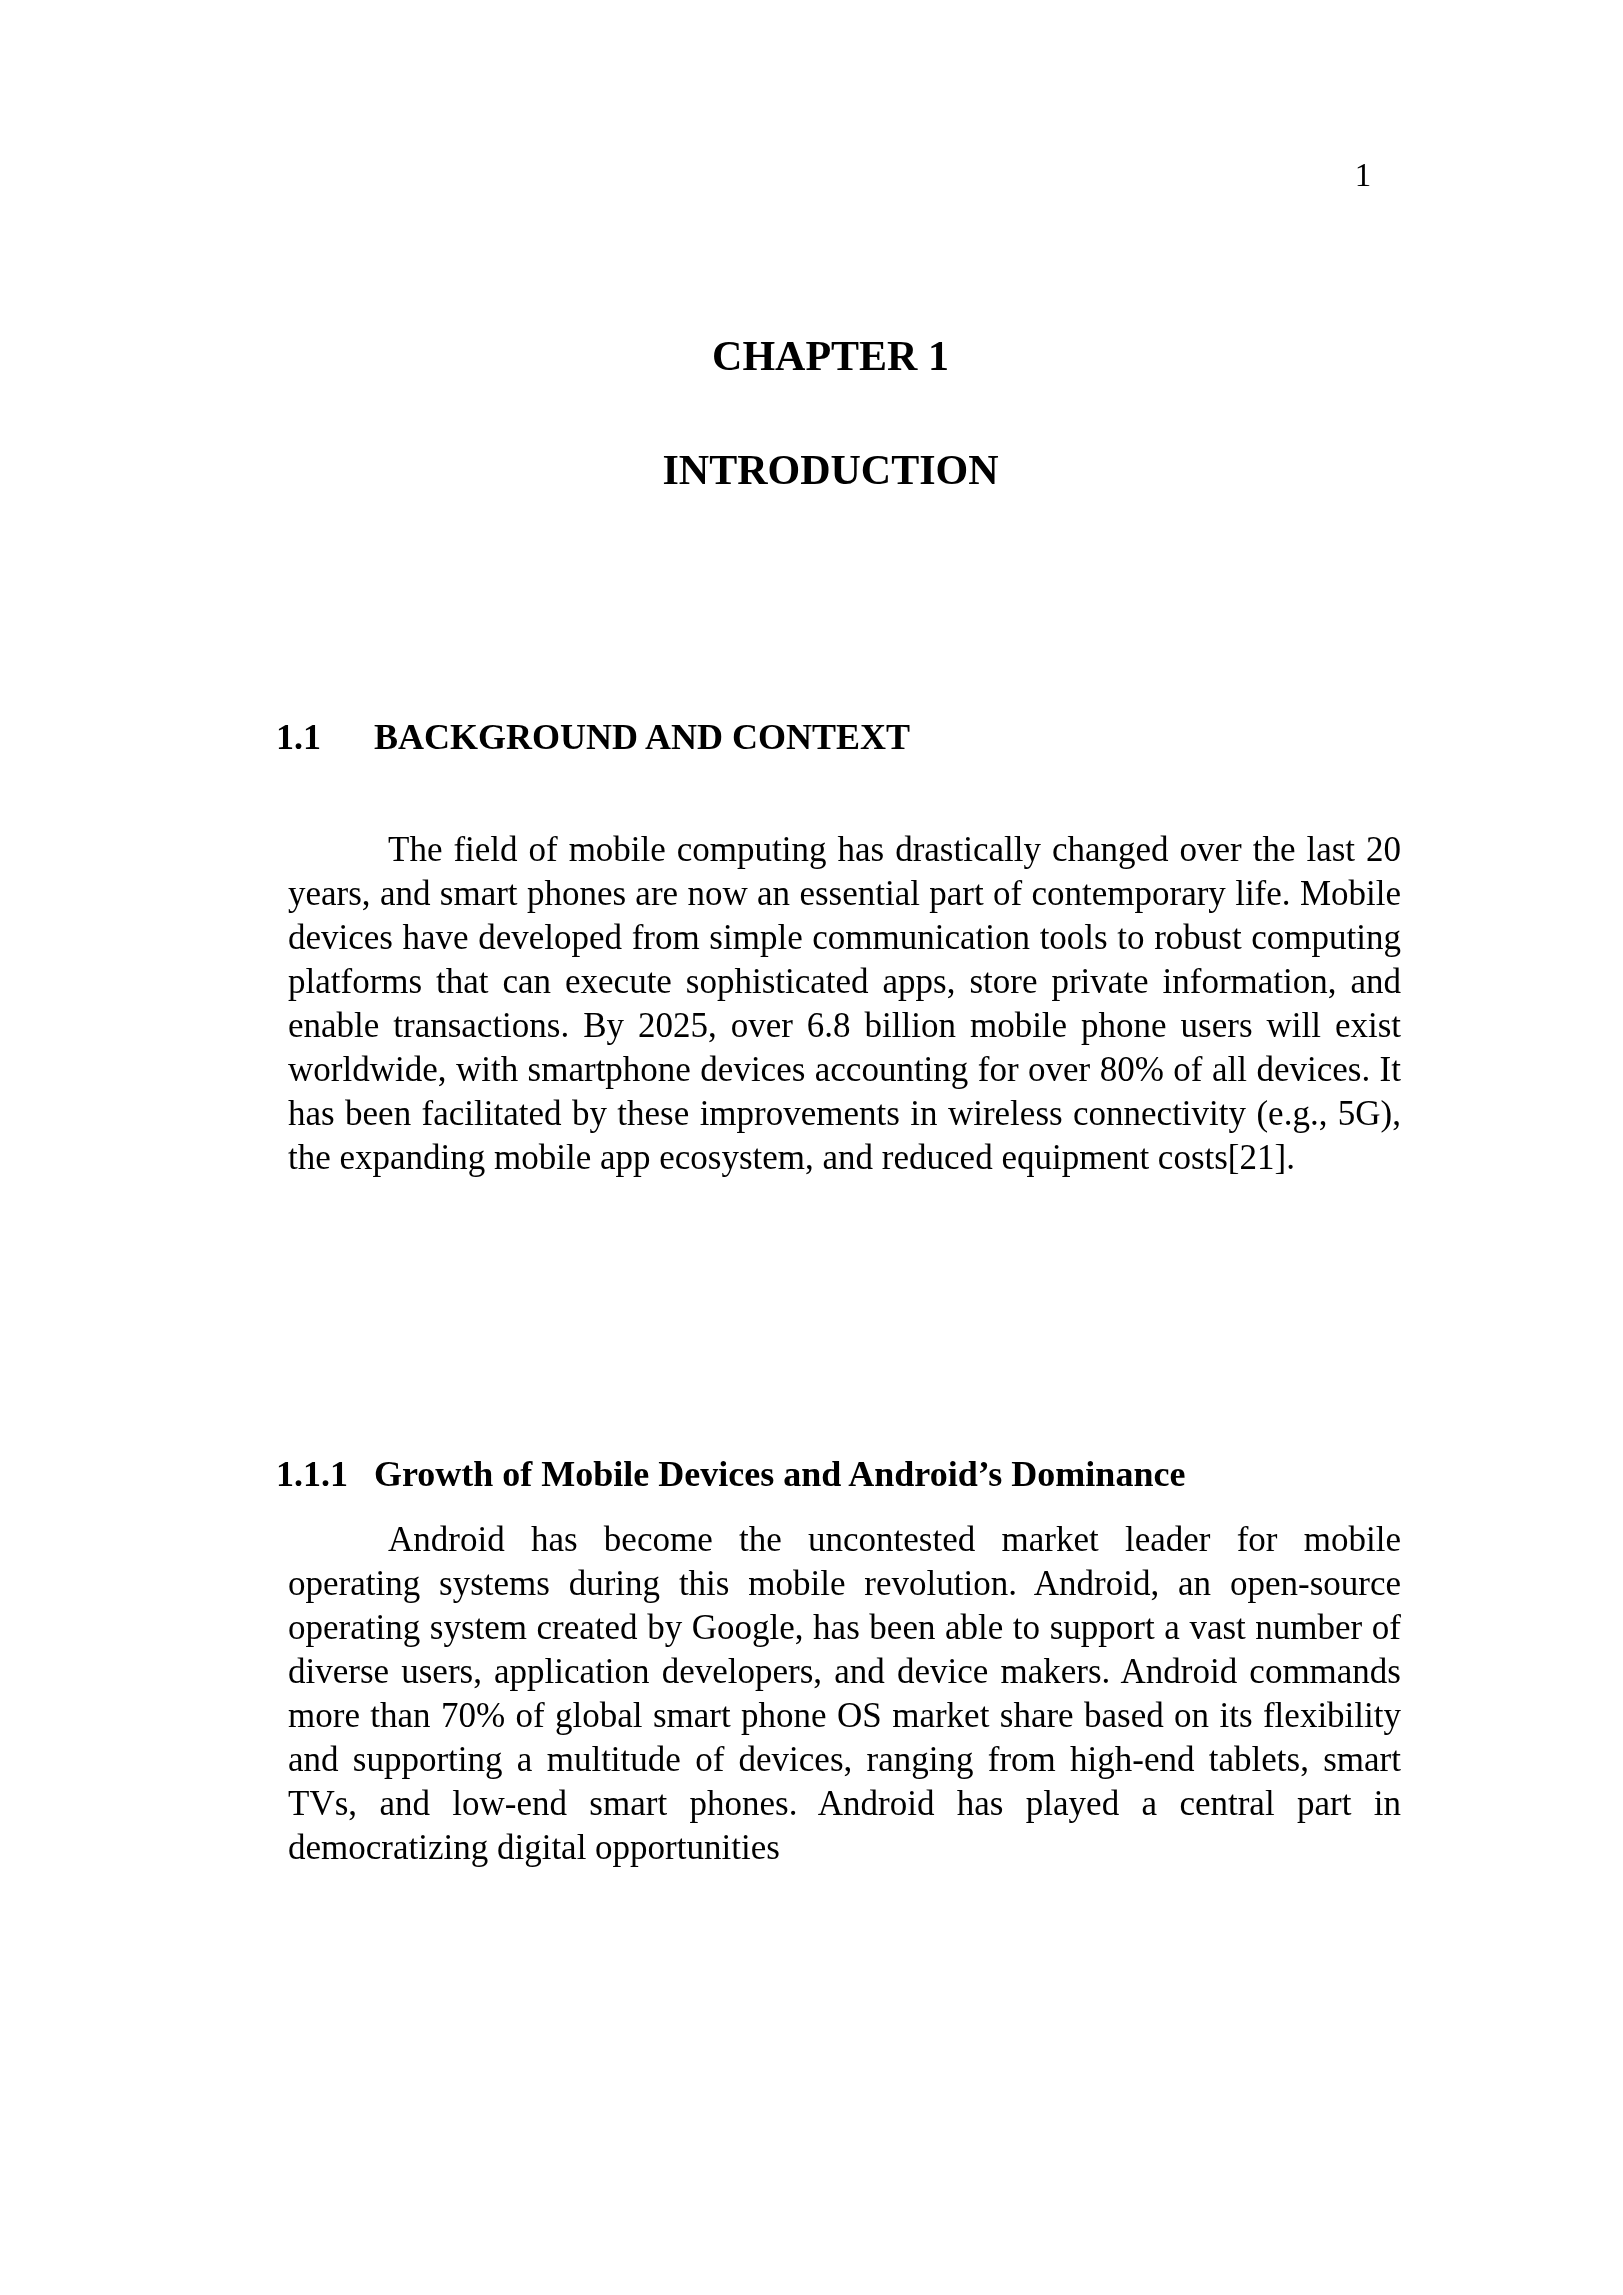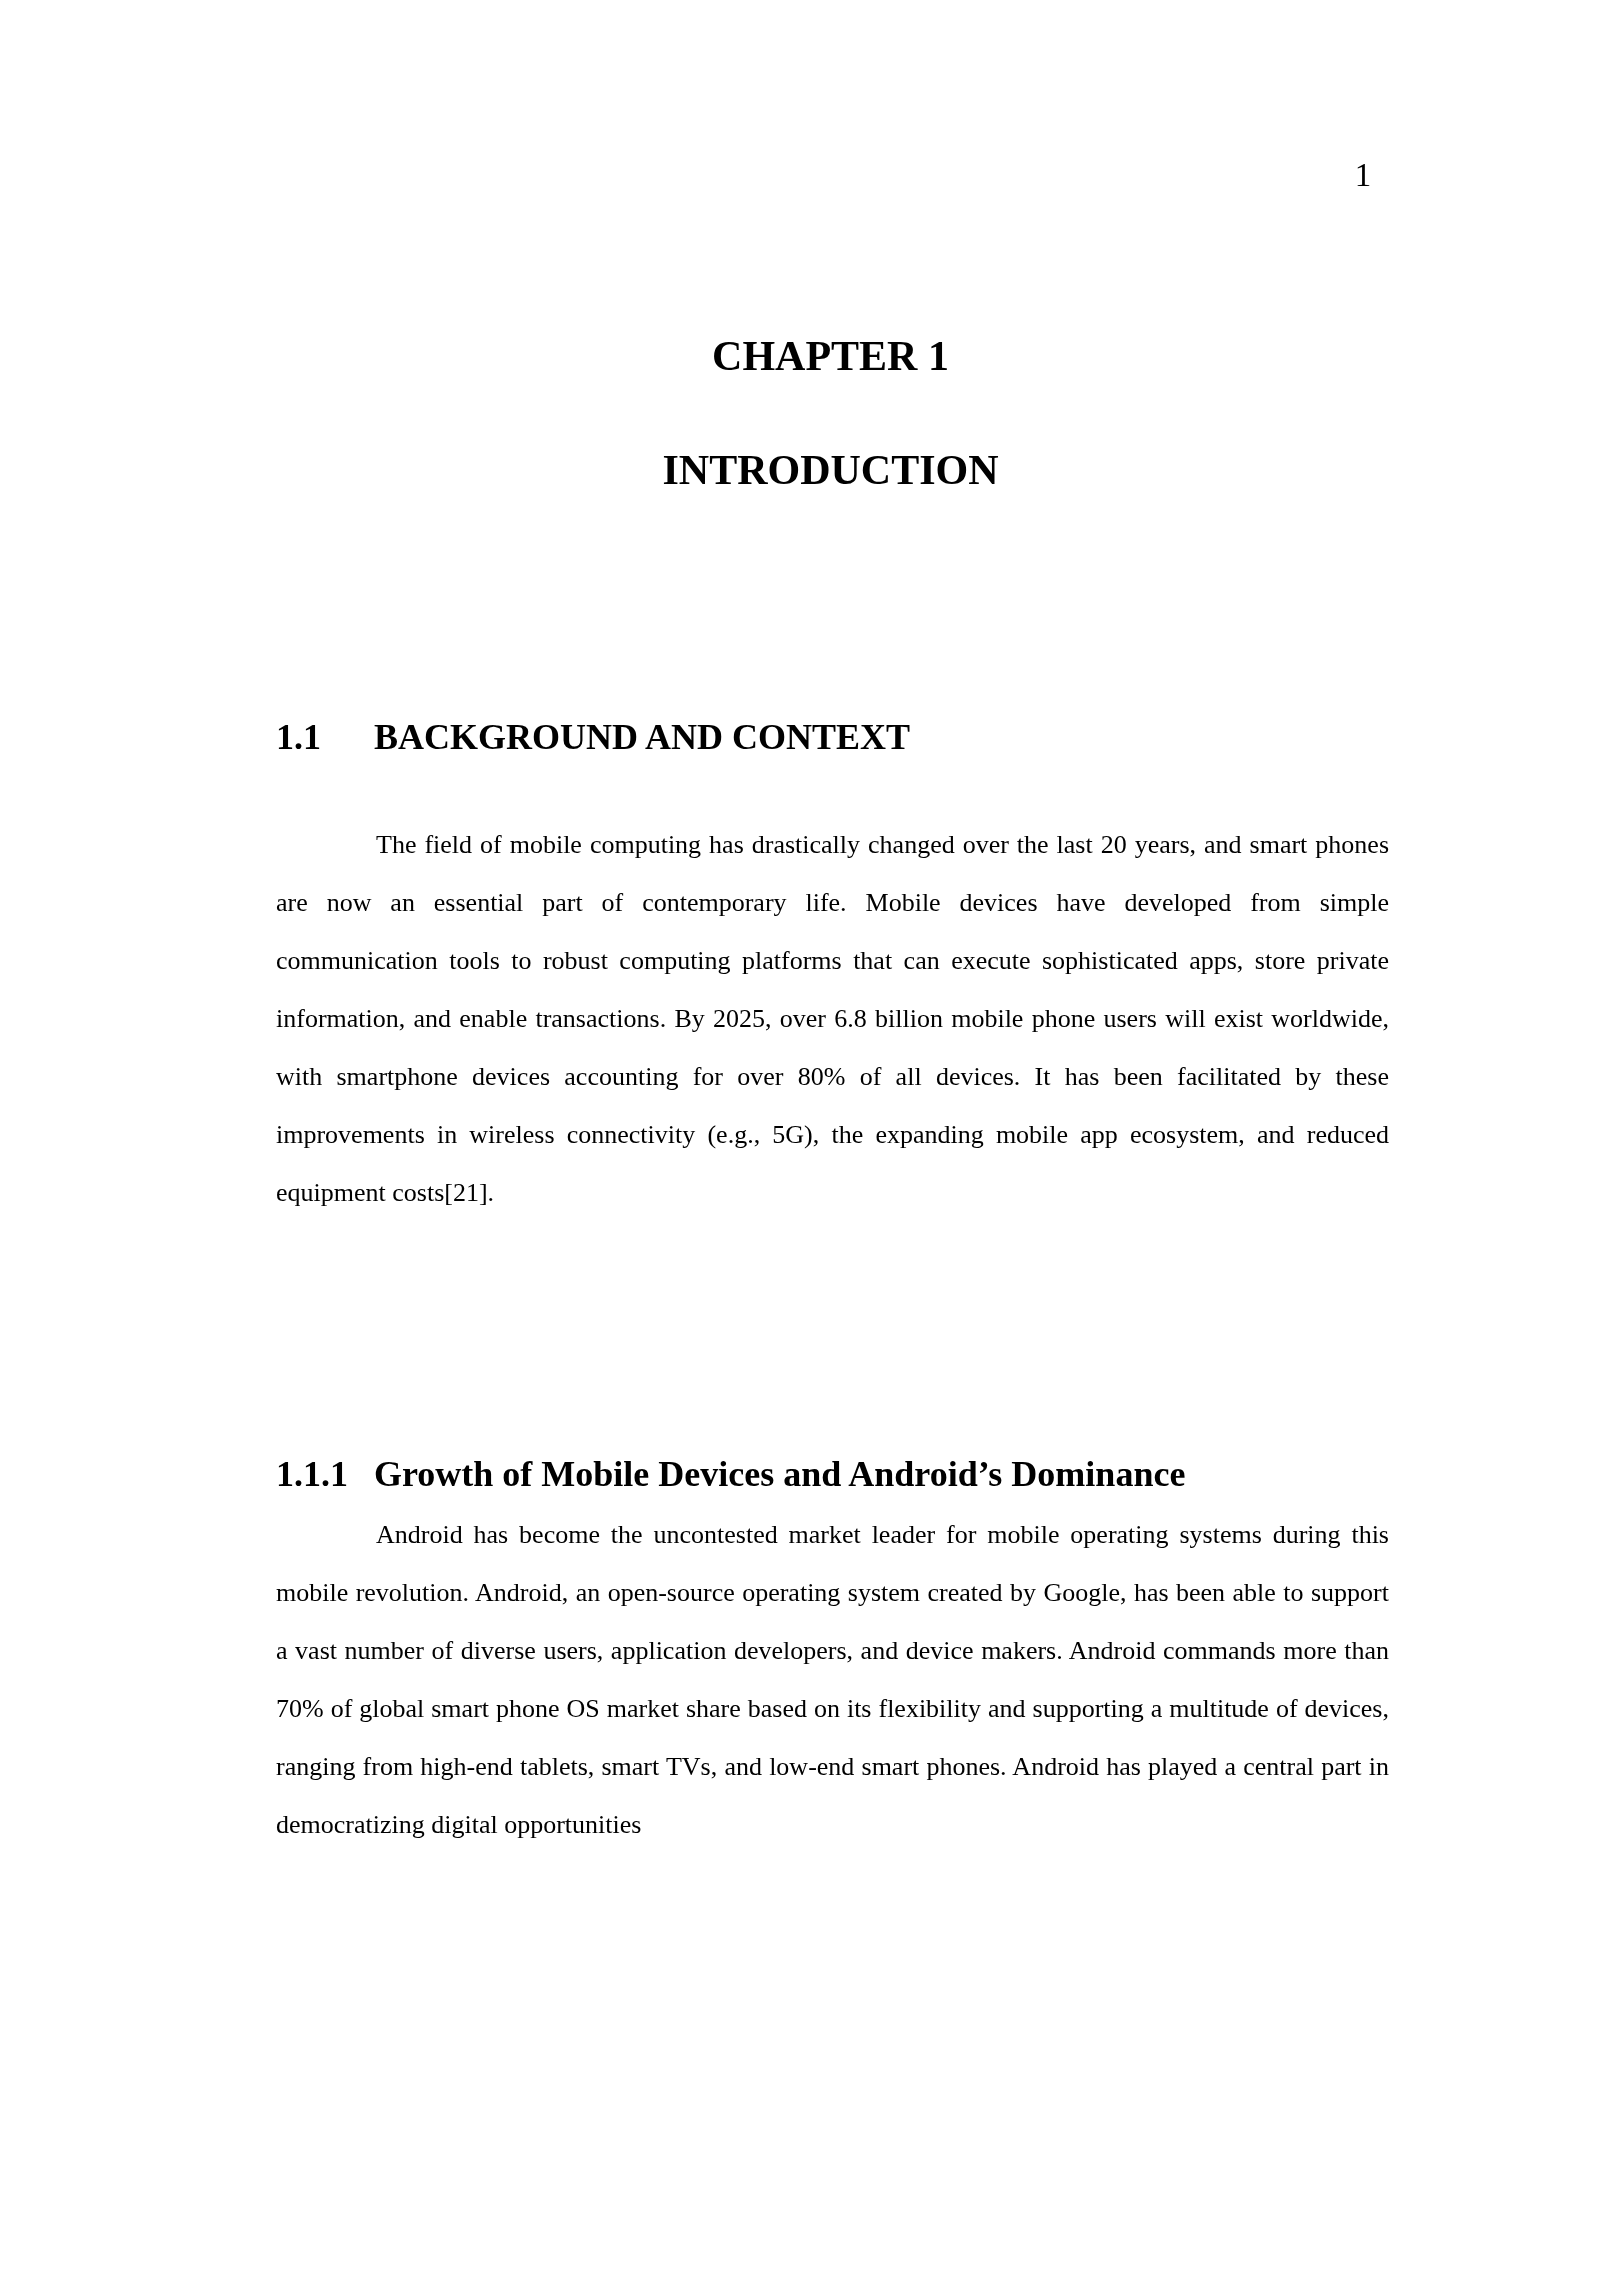--- a/index.html
+++ b/index.html
@@ -10,22 +10,22 @@
   .chapter-title { position: absolute; left: 0; width: 1661px; text-align: center;
                    font-weight: bold; font-size: 42px; line-height: 51px; }
   .chapter-number { top: 331px; }
   .chapter-name { top: 445px; }
   .section-heading { position: absolute; left: 276px; font-weight: bold; font-size: 36px;
                      line-height: 44px; white-space: nowrap; }
   .section-heading .num { display: inline-block; width: 98px; font-family: Liberation Serif, serif; }
   .sec-1-1 { top: 715px; }
   .sec-1-1-1 { top: 1452px; }
   .sec-1-1-1 .num { width: 98px; }
-  .paragraph { position: absolute; left: 276px; width: 1113px; font-size: 26px;
-               line-height: 58px; text-align: justify; text-indent: 100px; margin: 0; }
+  .paragraph { position: absolute; left: 276px; width: 1113px; font-size: 35px;
+               line-height: 44px; text-align: justify; text-indent: 100px; margin: 12px; }
   .para-1 { top: 816px; }
   .para-2 { top: 1506px; }
 </style>
 </head>
 <body>
 
 <div class="page-number">1</div>
 
 <div class="chapter-title chapter-number">CHAPTER 1</div>
 <div class="chapter-title chapter-name">INTRODUCTION</div>

